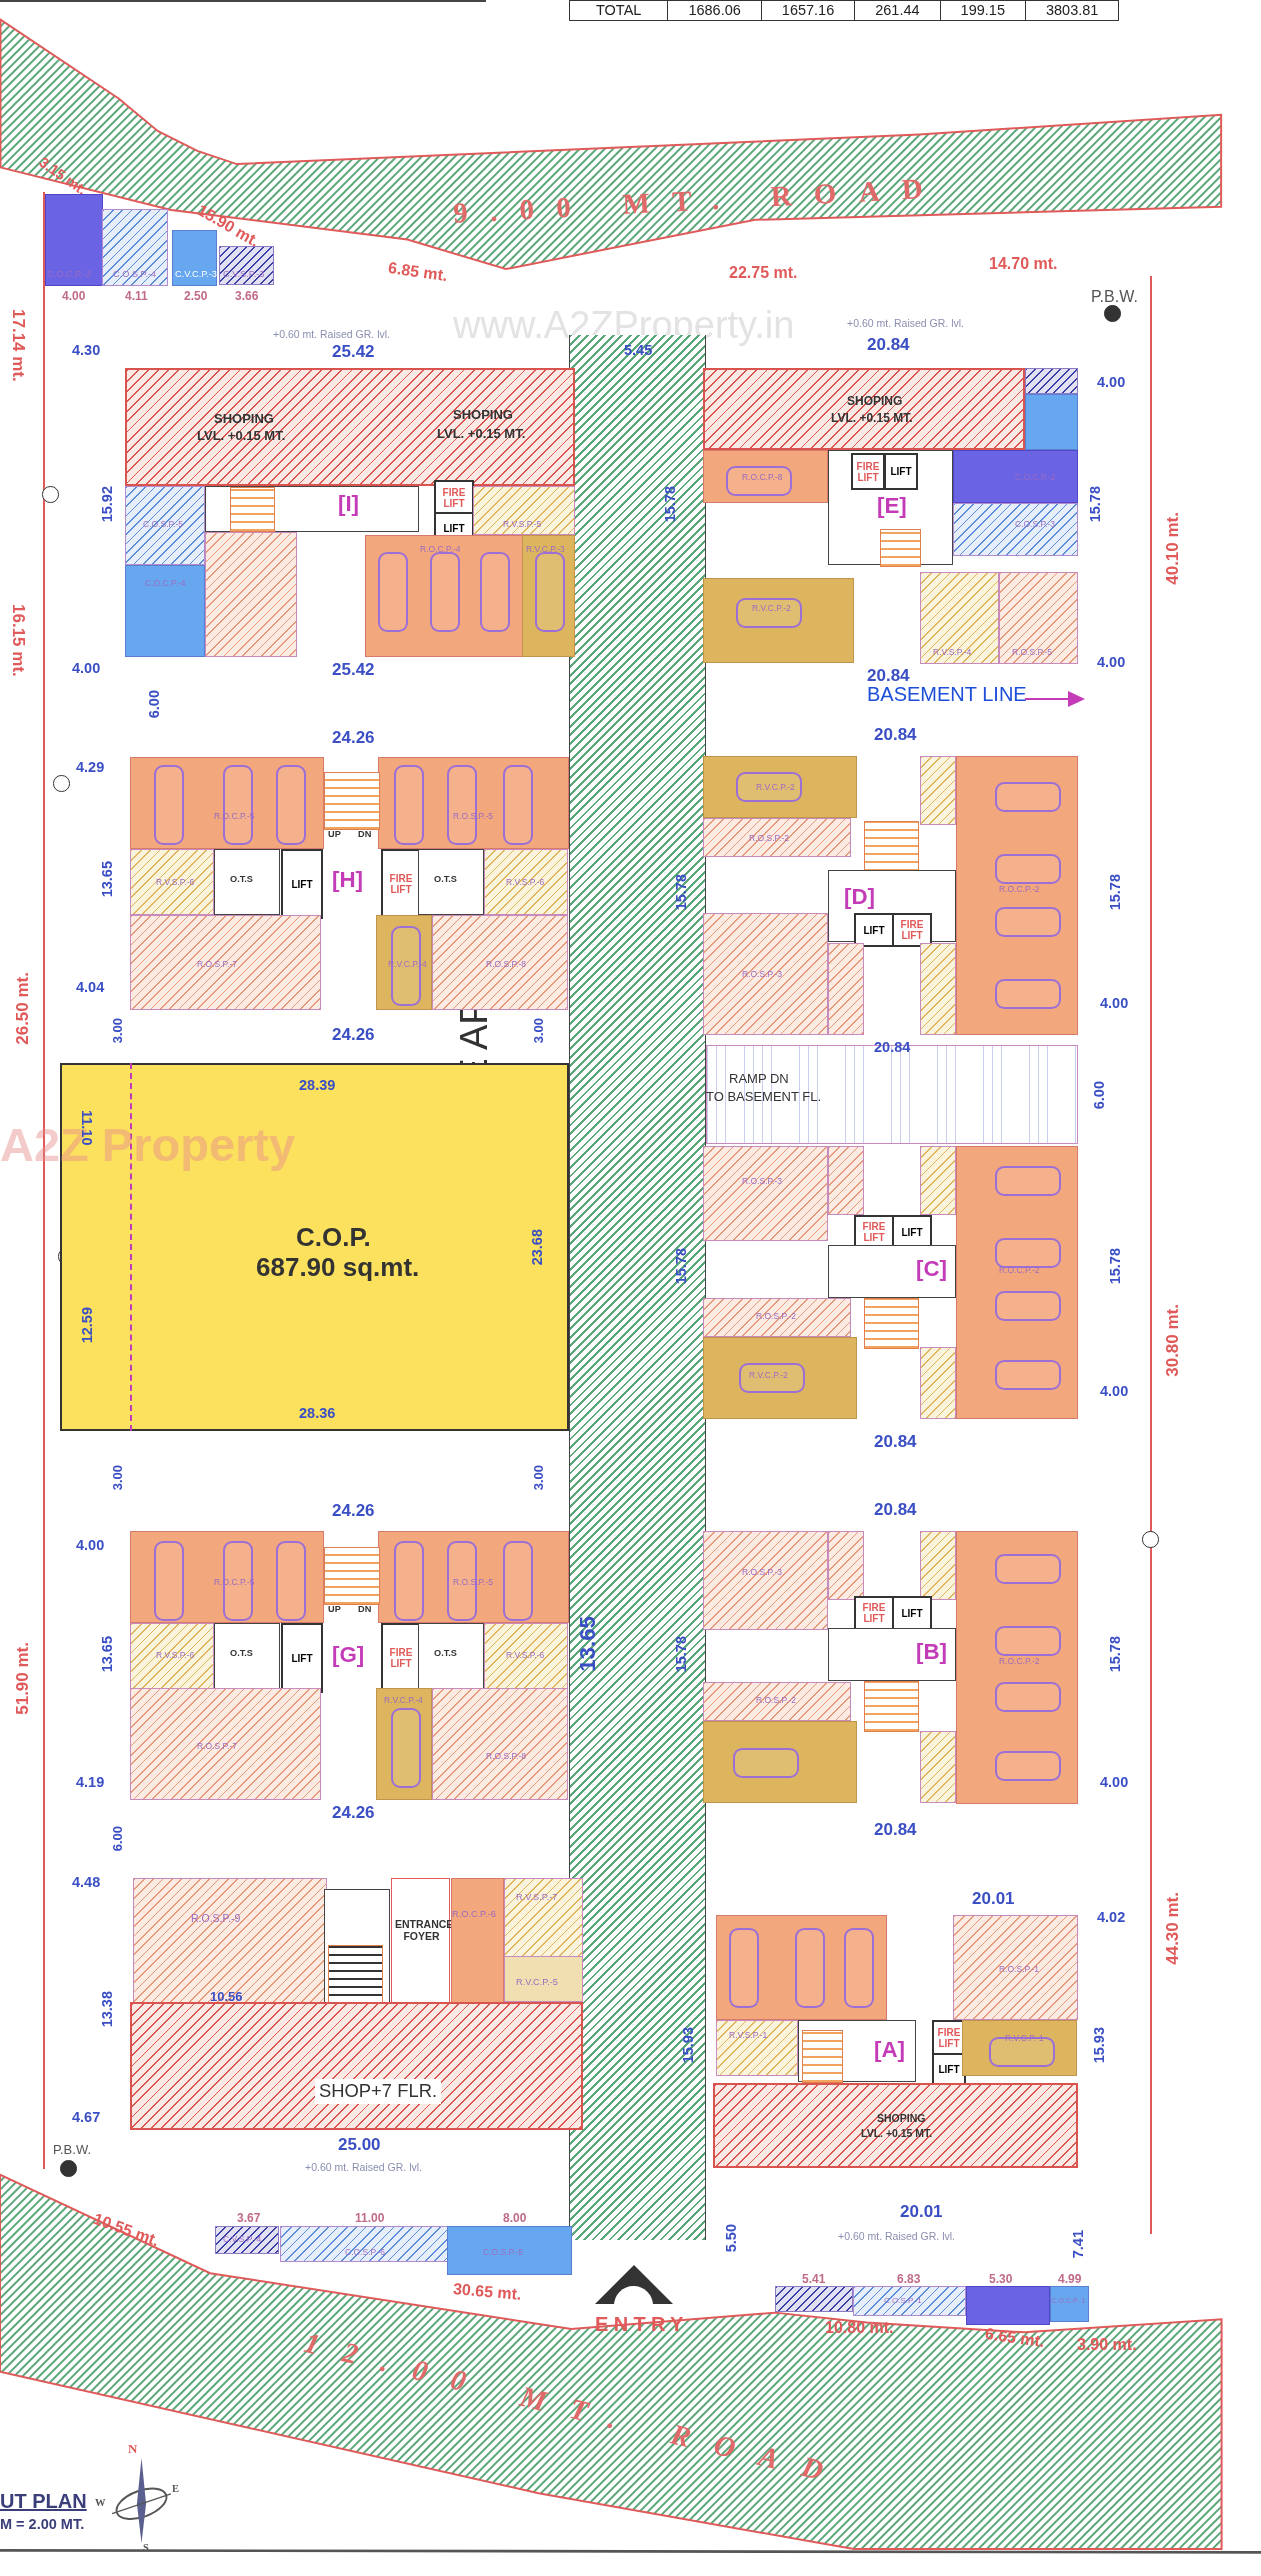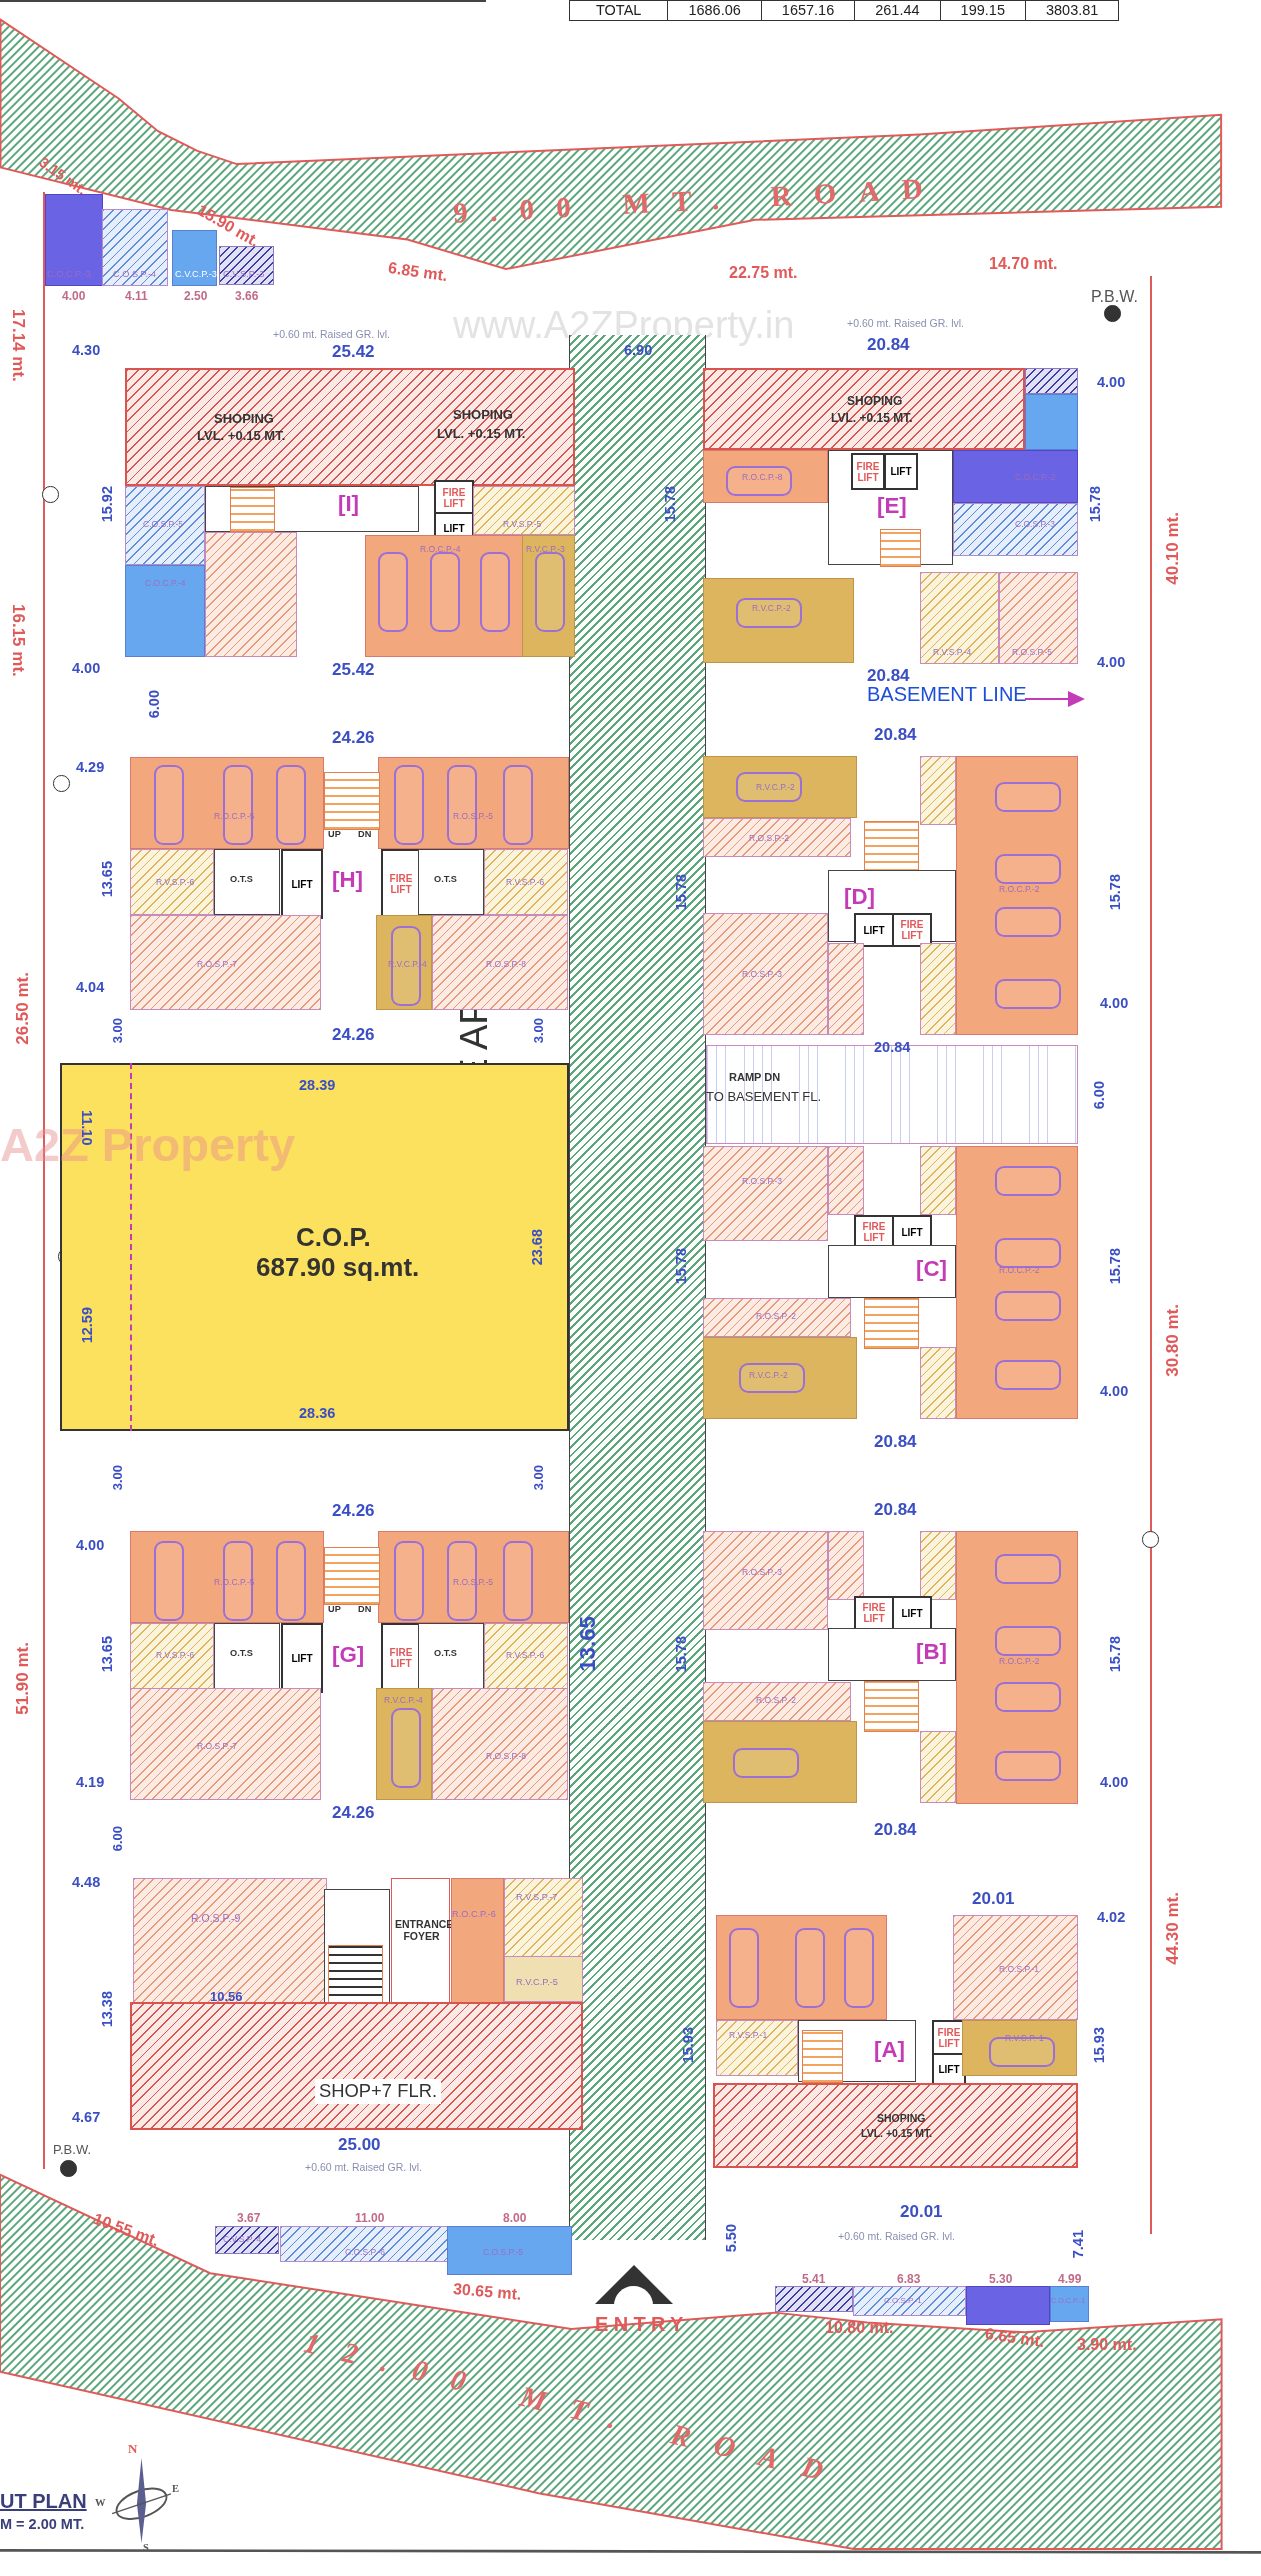--- a/index.html
+++ b/index.html
@@ -154,21 +154,21 @@
 <div class="abs hatch-yellow" style="left:920px;top:572px;width:79px;height:92px;"></div>
 <div class="abs hatch-salmon" style="left:999px;top:572px;width:79px;height:92px;"></div>
 <div class="lbl zone" style="left:742px;top:472px;font-size:8.5px;">R.O.C.P.-8</div>
 <div class="lbl zone" style="left:1015px;top:472px;font-size:8.5px;">C.O.C.P.-2</div>
 <div class="lbl zone" style="left:1015px;top:519px;font-size:8.5px;">C.O.S.P.-3</div>
 <div class="lbl zone" style="left:752px;top:603px;font-size:8.5px;">R.V.C.P.-2</div>
 <div class="lbl zone" style="left:933px;top:647px;font-size:8.5px;">R.V.S.P.-4</div>
 <div class="lbl zone" style="left:1012px;top:647px;font-size:8.5px;">R.O.S.P.-5</div>
 <div class="lbl dim-blue" style="left:867px;top:335px;">20.84</div>
 <div class="lbl dim-blue" style="left:867px;top:666px;">20.84</div>
-<div class="lbl dim-blue" style="left:624px;top:342px;font-size:14.5px;">6.90</div>
+<div class="lbl dim-blue" style="left:624px;top:342px;font-size:14.5px;">5.45</div>
 <div class="lbl dim-blue" style="left:1097px;top:374px;font-size:14.5px;">4.00</div>
 <div class="lbl dim-blue" style="left:1097px;top:654px;font-size:14.5px;">4.00</div>
 <div class="lbl dim-blue vert" style="left:662px;top:486px;font-size:14.5px;">15.78</div>
 <div class="lbl dim-blue vert" style="left:1087px;top:486px;font-size:14.5px;">15.78</div>
 <div class="lbl" style="left:867px;top:683px;font-size:20px;color:#1d4ed8;font-weight:normal;">BASEMENT LINE</div>
 <div class="abs" style="left:1025px;top:698px;width:46px;height:2px;background:#c43bb8;"></div>
 <div class="abs" style="left:1068px;top:691px;width:0;height:0;border-top:8px solid transparent;border-bottom:8px solid transparent;border-left:17px solid #c43bb8;"></div>
 
 <div class="abs orange" style="left:130px;top:757px;width:194px;height:92px;"></div>
 <div class="abs orange" style="left:378px;top:757px;width:191px;height:92px;"></div>
@@ -229,21 +229,21 @@
 <div class="lbl zone" style="left:756px;top:782px;font-size:8.5px;">R.V.C.P.-2</div>
 <div class="lbl zone" style="left:749px;top:833px;font-size:8.5px;">R.O.S.P.-2</div>
 <div class="lbl zone" style="left:742px;top:969px;font-size:8.5px;">R.O.S.P.-3</div>
 <div class="lbl zone" style="left:999px;top:884px;font-size:8.5px;">R.O.C.P.-2</div>
 <div class="lbl dim-blue" style="left:874px;top:725px;">20.84</div>
 <div class="lbl dim-blue vert" style="left:673px;top:874px;font-size:14.5px;">15.78</div>
 <div class="lbl dim-blue vert" style="left:1107px;top:874px;font-size:14.5px;">15.78</div>
 <div class="lbl dim-blue" style="left:1100px;top:995px;font-size:14.5px;">4.00</div>
 
 <div class="abs" style="left:706px;top:1045px;width:372px;height:99px;background:repeating-linear-gradient(90deg,#c9cdf0 0 0.7px,#fff 0.7px 9.2px);border:1.3px solid #c98bbd;"></div>
-<div class="lbl dark" style="left:729px;top:1071px;font-size:11px;font-weight:bold;">RAMP DN</div>
+<div class="lbl dark" style="left:729px;top:1071px;font-size:13px;font-weight:normal;">RAMP DN</div>
 <div class="lbl dark" style="left:706px;top:1089px;font-size:13px;font-weight:normal;">TO BASEMENT FL.</div>
 <div class="lbl dim-blue" style="left:874px;top:1039px;font-size:14.5px;">20.84</div>
 <div class="lbl dim-blue vert" style="left:1091px;top:1081px;font-size:14.5px;">6.00</div>
 
 <div class="abs cop" style="left:60px;top:1063px;width:509px;height:368px;"></div>
 <div class="abs" style="left:130px;top:1063px;width:0;height:368px;border-left:2px dashed #c43bb8;"></div>
 <div class="lbl" style="left:0;top:1117px;font-size:47px;color:rgba(230,140,140,0.45);font-weight:bold;">A2Z Property</div>
 <div class="lbl dark" style="left:296px;top:1222px;font-size:26px;">C.O.P.</div>
 <div class="lbl dark" style="left:256px;top:1252px;font-size:26px;">687.90 sq.mt.</div>
 <div class="lbl dim-blue" style="left:299px;top:1077px;font-size:14.5px;">28.39</div>

